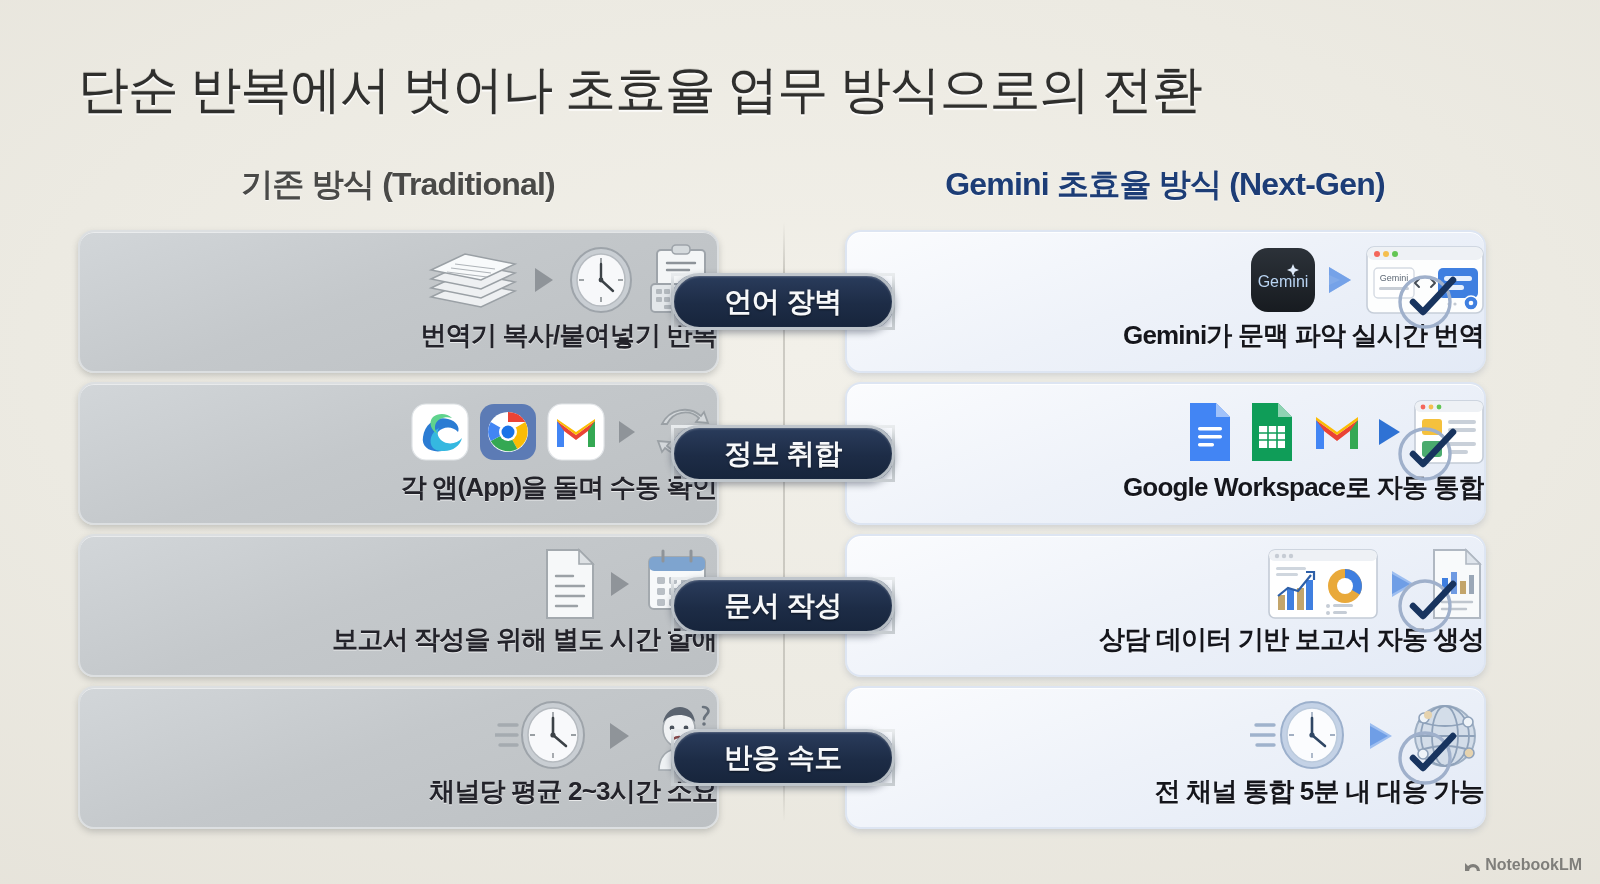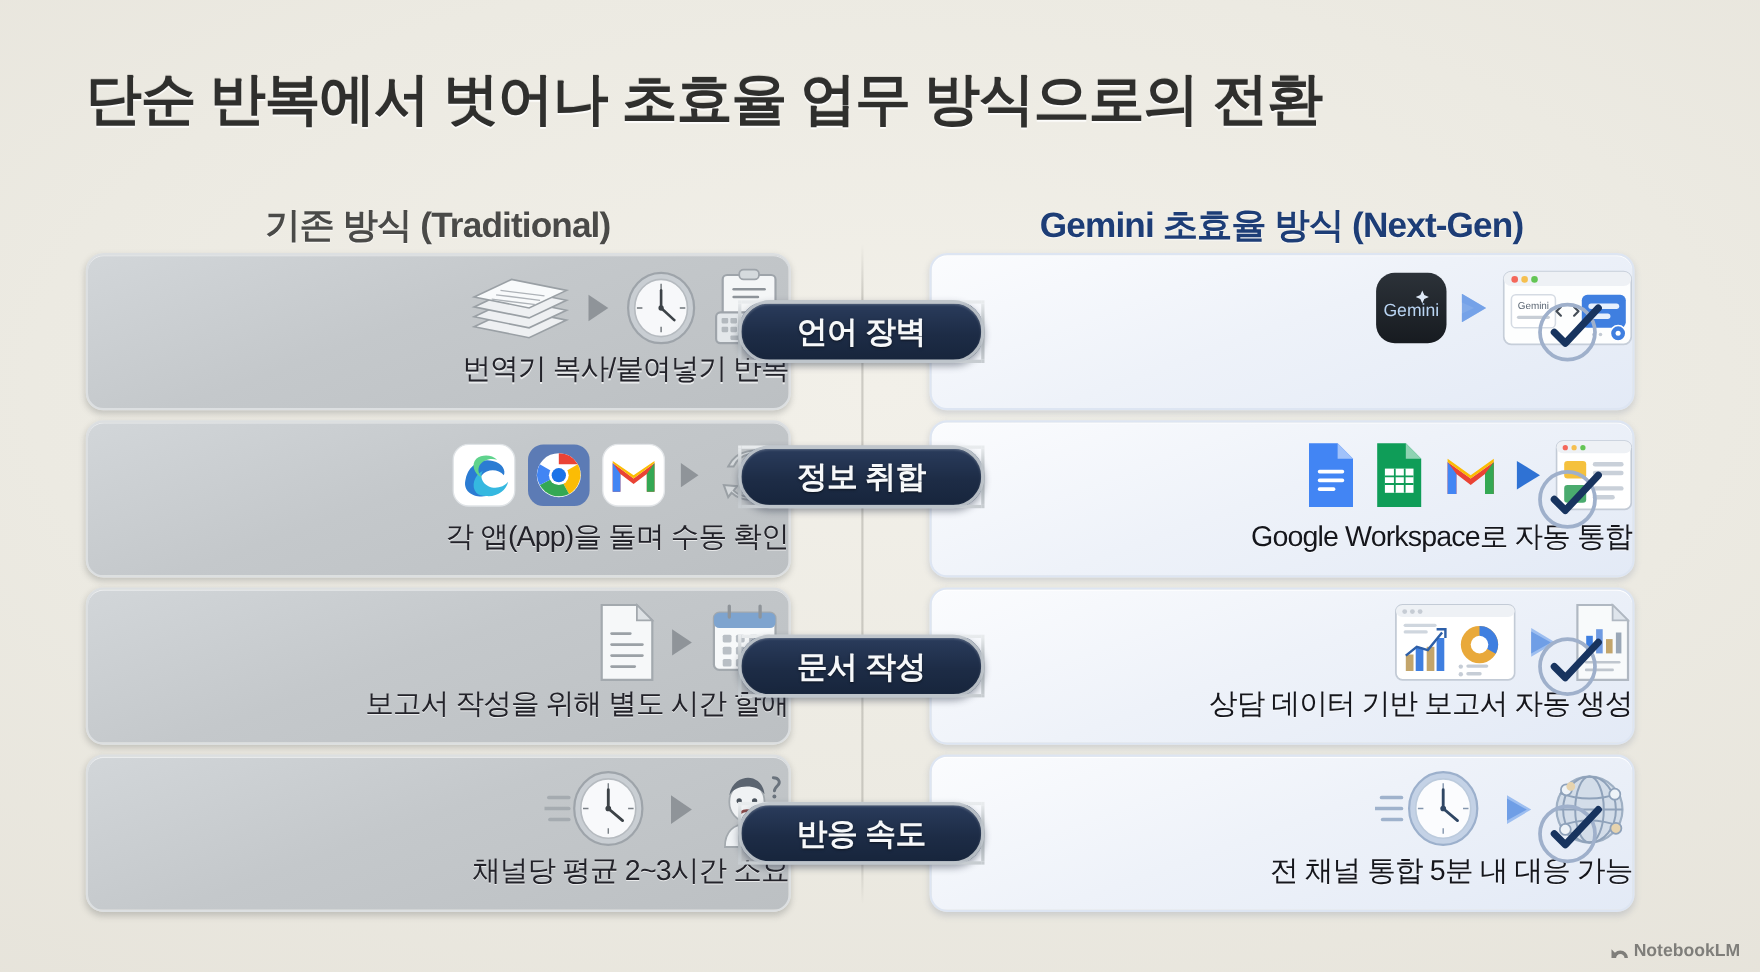--- a/index.html
+++ b/index.html
@@ -13,37 +13,36 @@
     background:
       radial-gradient(ellipse 1400px 700px at 50% 40%, #f2f0e9 0%, #eceae2 55%, #e6e3da 100%);
     position: relative;
   }
 
   
   .title {
     position: absolute;
     left: 78px; top: 56px;
     font-size: 51px;
-    font-weight: 700;
+    font-weight: 400;
     letter-spacing: -1.2px;
     color: #2f2f2d;
     text-shadow: 0 2px 1px rgba(255,255,255,0.85), 0 -1px 0 rgba(0,0,0,0.10);
     white-space: nowrap;
   }
 
   
   .col-head {
     position: absolute;
     top: 163px;
     font-size: 32px;
     font-weight: 800;
     letter-spacing: -0.8px;
     white-space: nowrap;
     text-shadow: 0 1px 1px rgba(255,255,255,0.8);
-    margin-top: 20px;
   }
   .col-head.left  { left: 398px; transform: translateX(-50%); color: #4a4a48; }
   .col-head.right { left: 1165px; transform: translateX(-50%); color: #1d3d76; }
 
   
   .divider {
     position: absolute;
     left: 783px; top: 222px;
     width: 2px; height: 600px;
     background: linear-gradient(to bottom,
@@ -85,21 +84,21 @@
     width: 100%; height: 100%;
     display: flex; flex-direction: column;
     align-items: flex-end; justify-content: flex-start;
     padding-top: 12px;
   }
   .icon-strip {
     display: flex; align-items: center; justify-content: center;
     gap: 10px; height: 72px;
   }
   .card-caption {
-    font-size: 26px; font-weight: 400; letter-spacing: -0.8px;
+    font-size: 26px; font-weight: 700; letter-spacing: -0.8px;
     color: #23232a; white-space: nowrap;
     margin-top: 2px;
     text-shadow: 0 1px 0 rgba(255,255,255,0.65);
   }
   .card-right .card-caption { color: #15161c; }
 
   
   .check-wrap {
     position: absolute; right: 26px; top: 50%;
     transform: translateY(-50%);
@@ -125,21 +124,21 @@
     border-radius: 30px;
     border: 3px solid rgba(190,196,202,0.95);
     pointer-events: none;
   }
   .badge-label {
     font-size: 28px; font-weight: 800; letter-spacing: -0.5px;
     color: #f6f8fa; white-space: nowrap;
     text-shadow: 0 1px 2px rgba(0,0,0,0.55);
   }
   .badge.b0 { top: 273px; }
-  .badge.b1 { top: 405px; }
+  .badge.b1 { top: 425px; }
   .badge.b2 { top: 577px; }
   .badge.b3 { top: 729px; }
 
   
   .watermark {
     position: absolute; right: 18px; bottom: 10px;
     display: flex; align-items: center; gap: 3px;
     font-size: 16px; font-weight: 600; color: #6d6d6a;
     opacity: 0.85;
   }
@@ -272,20 +271,21 @@
             <rect x="78" y="41" width="20" height="5" rx="2.5" fill="#e7f0fd"></rect>
             <circle cx="105" cy="59" r="7" fill="#3f7fe0" stroke="#ffffff" stroke-width="1.4"></circle>
             <circle cx="105" cy="59" r="2.3" fill="#ffffff"></circle>
             <g fill="#c3cad3">
                 <circle cx="83" cy="60" r="1.6"></circle>
                 <circle cx="89" cy="60" r="1.6"></circle>
               </g>
           </svg>
         </span>
       </div>
+      <div class="card-caption">Gemini가 문맥 파악 실시간 번역</div>
       <span class="check-wrap">
         <svg width="62" height="62" viewBox="0 0 62 62">
           <circle cx="29" cy="31" r="25" fill="none" stroke="#9fb0cb" stroke-width="3.4"></circle>
           <path d="M17 31 L27 41 L57 9" fill="none" stroke="#18345f" stroke-width="6.5" stroke-linecap="round" stroke-linejoin="round"></path>
         </svg>
       </span>
     </div>
   </div>
 </div>
 

